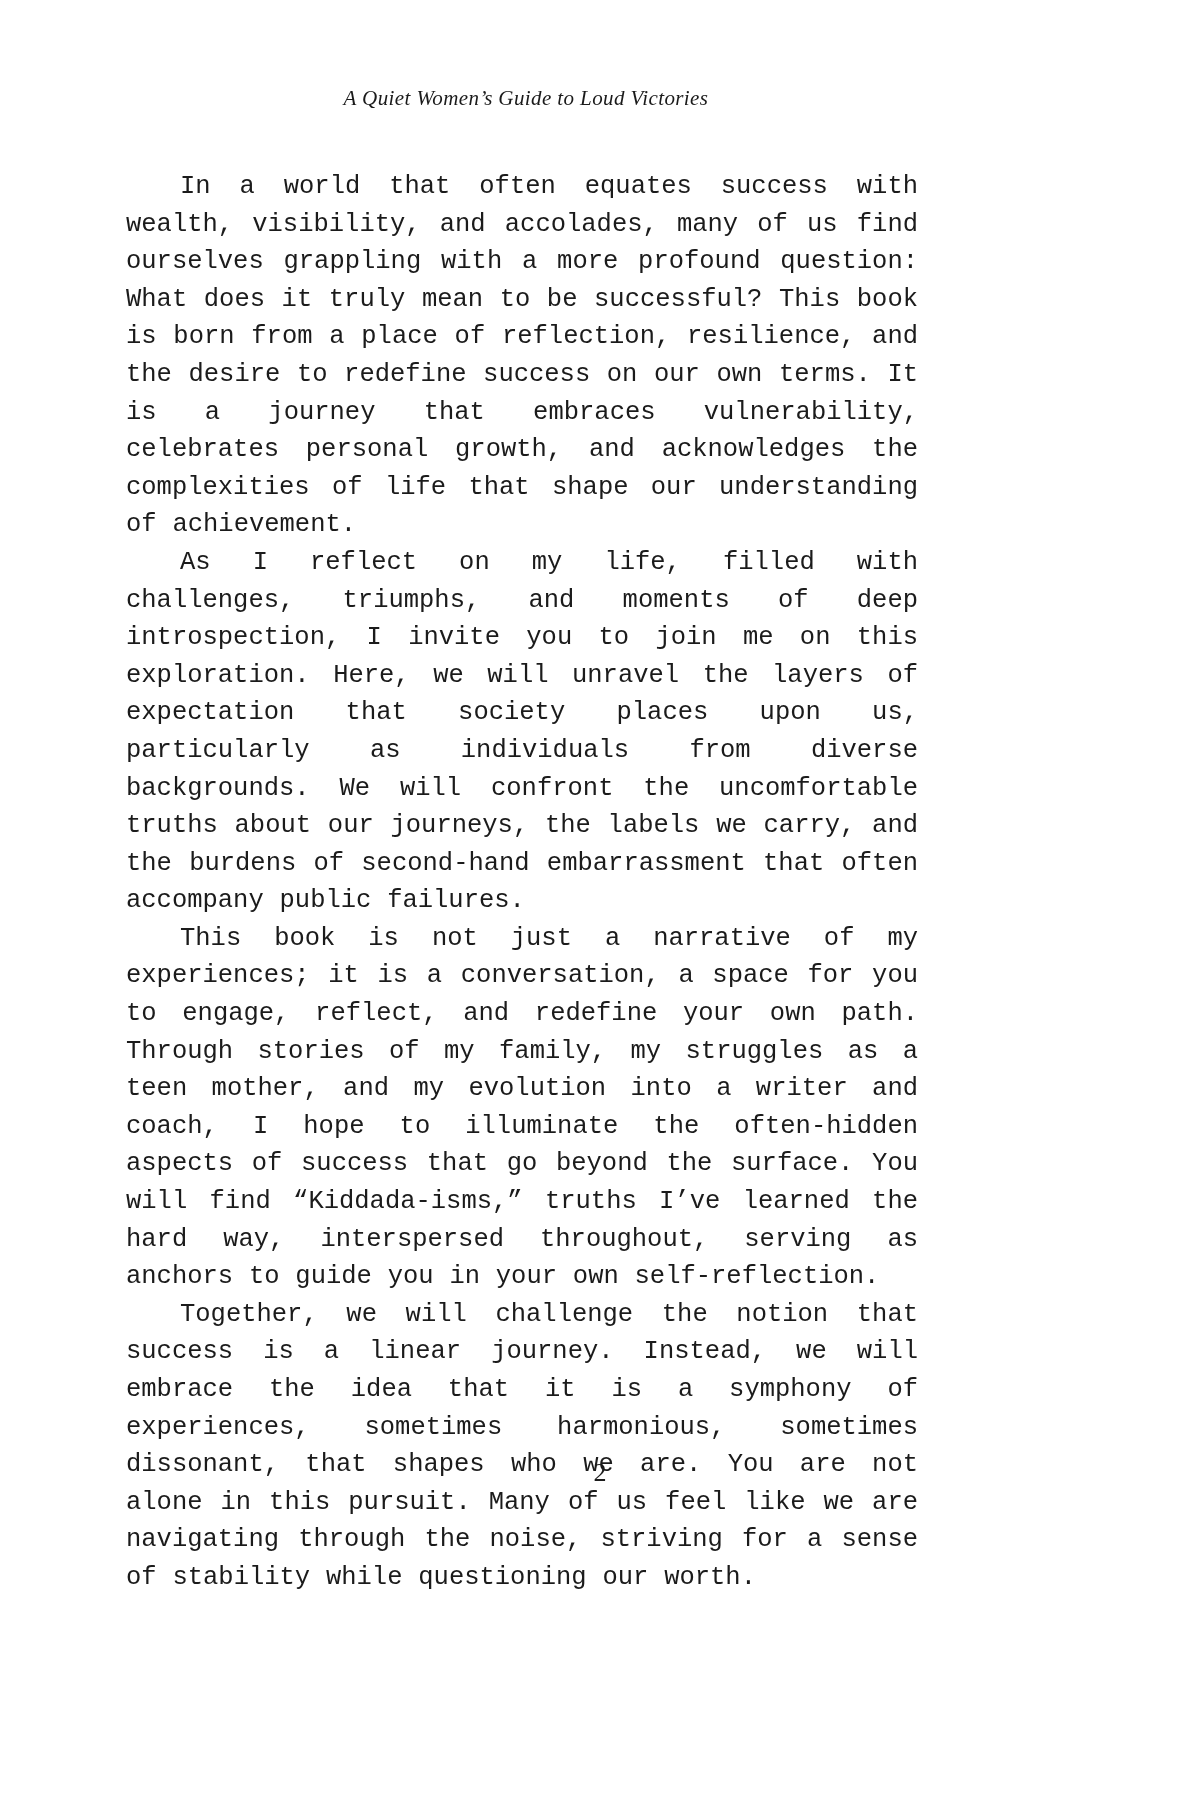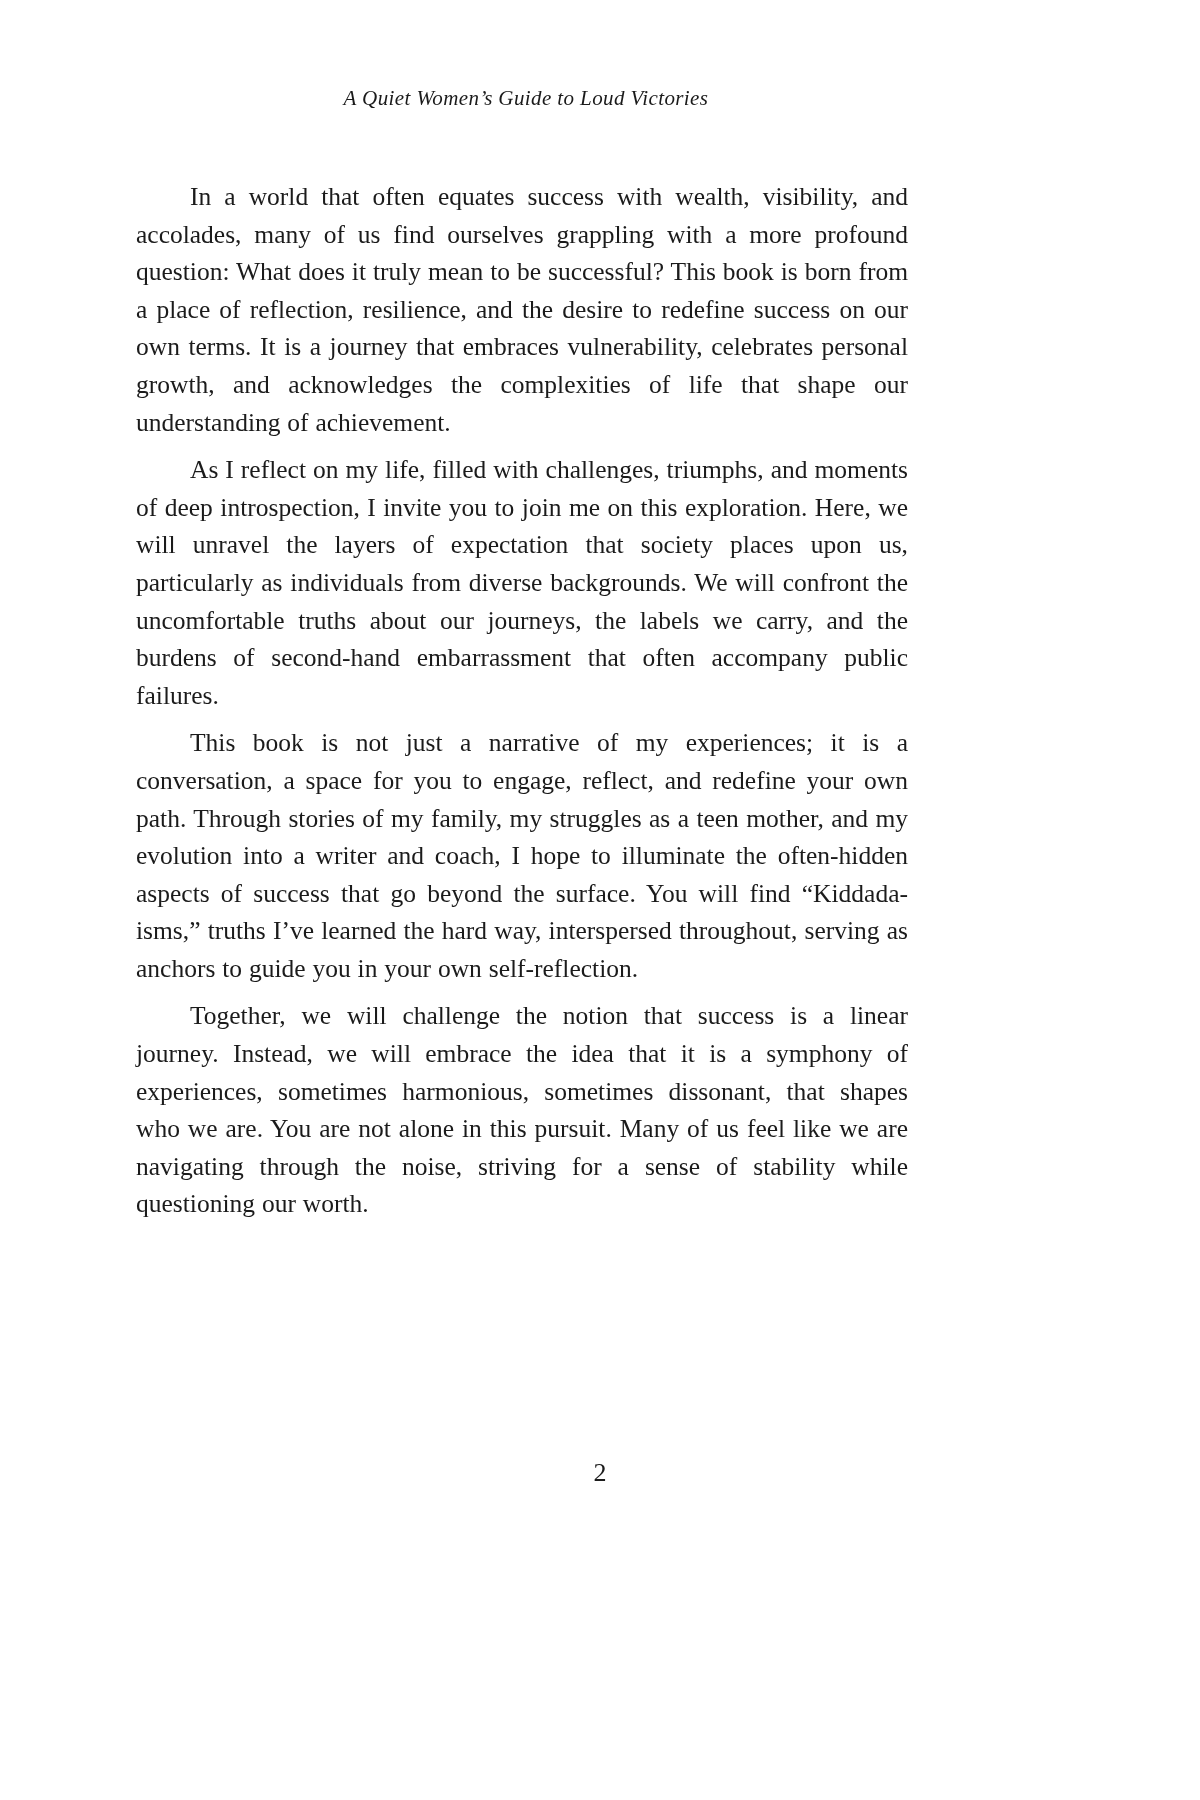--- a/index.html
+++ b/index.html
@@ -40,29 +40,30 @@
 
   
   .text-column {
     position: absolute;
     top: 168px;
     left: 126px;
     width: 792px;
   }
 
   p.body-par {
-    margin: 10px;
+    margin: 0;
     text-indent: 54px;
     text-align: justify;
     font-size: 25.5px;
     line-height: 37.6px;
     color: #1b1b1b;
     hyphens: none;
     -webkit-hyphens: none;
     word-spacing: 0.02em;
+    font-family: Liberation Mono, monospace;
   }
 
   
   p.body-par.clipped {
     overflow: hidden;
   }
 
   
   .folio {
     position: absolute;

